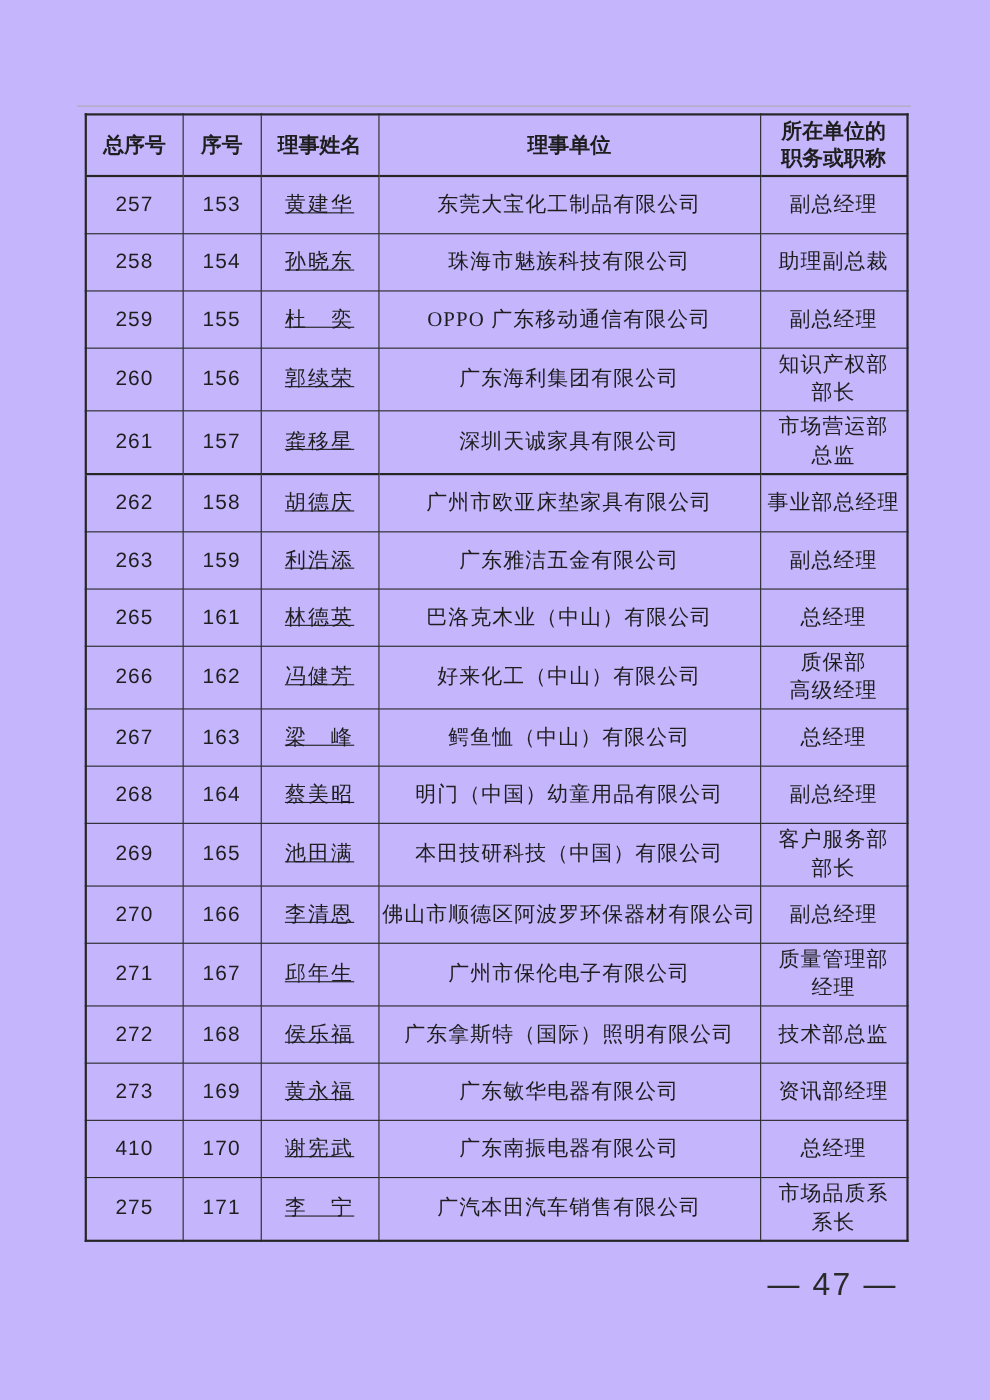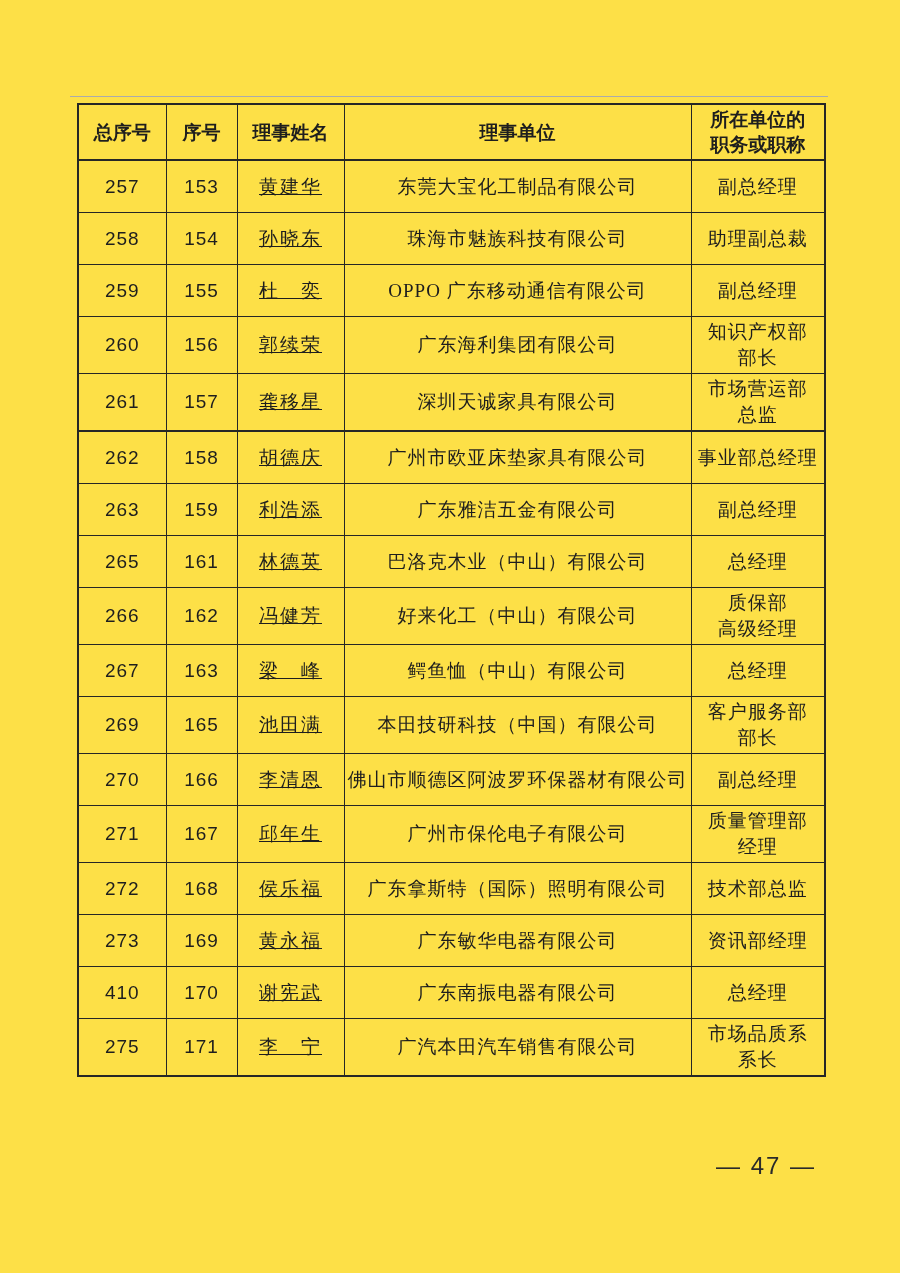--- a/index.html
+++ b/index.html
@@ -4,21 +4,21 @@
 <style>
   html, body {
     margin: 0;
     padding: 0;
     background: #ffffff;
   }
   .page {
     position: relative;
     width: 900px;
     height: 1273px;
-    background: #fde047;
+    background: #c4b5fd;
     font-family: "Liberation Serif", "DejaVu Serif", serif;
     color: #1e1e1e;
     overflow: hidden;
   }
   
   .ghost-line {
     position: absolute;
     left: 70px;
     top: 96px;
     width: 758px;
@@ -73,21 +73,21 @@
   }
   tr.sep td {
     border-bottom-width: 2px;
   }
   .ln { display: block; }
   .footer-page {
     position: absolute;
     top: 1152px;
     right: 84px;
     font-family: "Liberation Sans", "DejaVu Sans", sans-serif;
-    font-size: 24px;
+    font-size: 29px;
     letter-spacing: 2px;
     color: #2a2a2a;
     white-space: pre;
   }
 </style>
 </head>
 <body>
 
 <div class="page">
 
@@ -209,20 +209,29 @@
         <tr>
     <td class="c-num">267</td>
     <td class="c-num">163</td>
     <td class="c-name">梁　峰</td>
     <td class="c-company">鳄鱼恤（中山）有限公司</td>
     <td class="c-pos">
             <span class="ln">总经理</span>
           </td>
   </tr>
         <tr>
+    <td class="c-num">268</td>
+    <td class="c-num">164</td>
+    <td class="c-name">蔡美昭</td>
+    <td class="c-company">明门（中国）幼童用品有限公司</td>
+    <td class="c-pos">
+            <span class="ln">副总经理</span>
+          </td>
+  </tr>
+        <tr>
     <td class="c-num">269</td>
     <td class="c-num">165</td>
     <td class="c-name">池田满</td>
     <td class="c-company">本田技研科技（中国）有限公司</td>
     <td class="c-pos">
             <span class="ln">客户服务部</span>
             <span class="ln">部长</span>
           </td>
   </tr>
         <tr>

